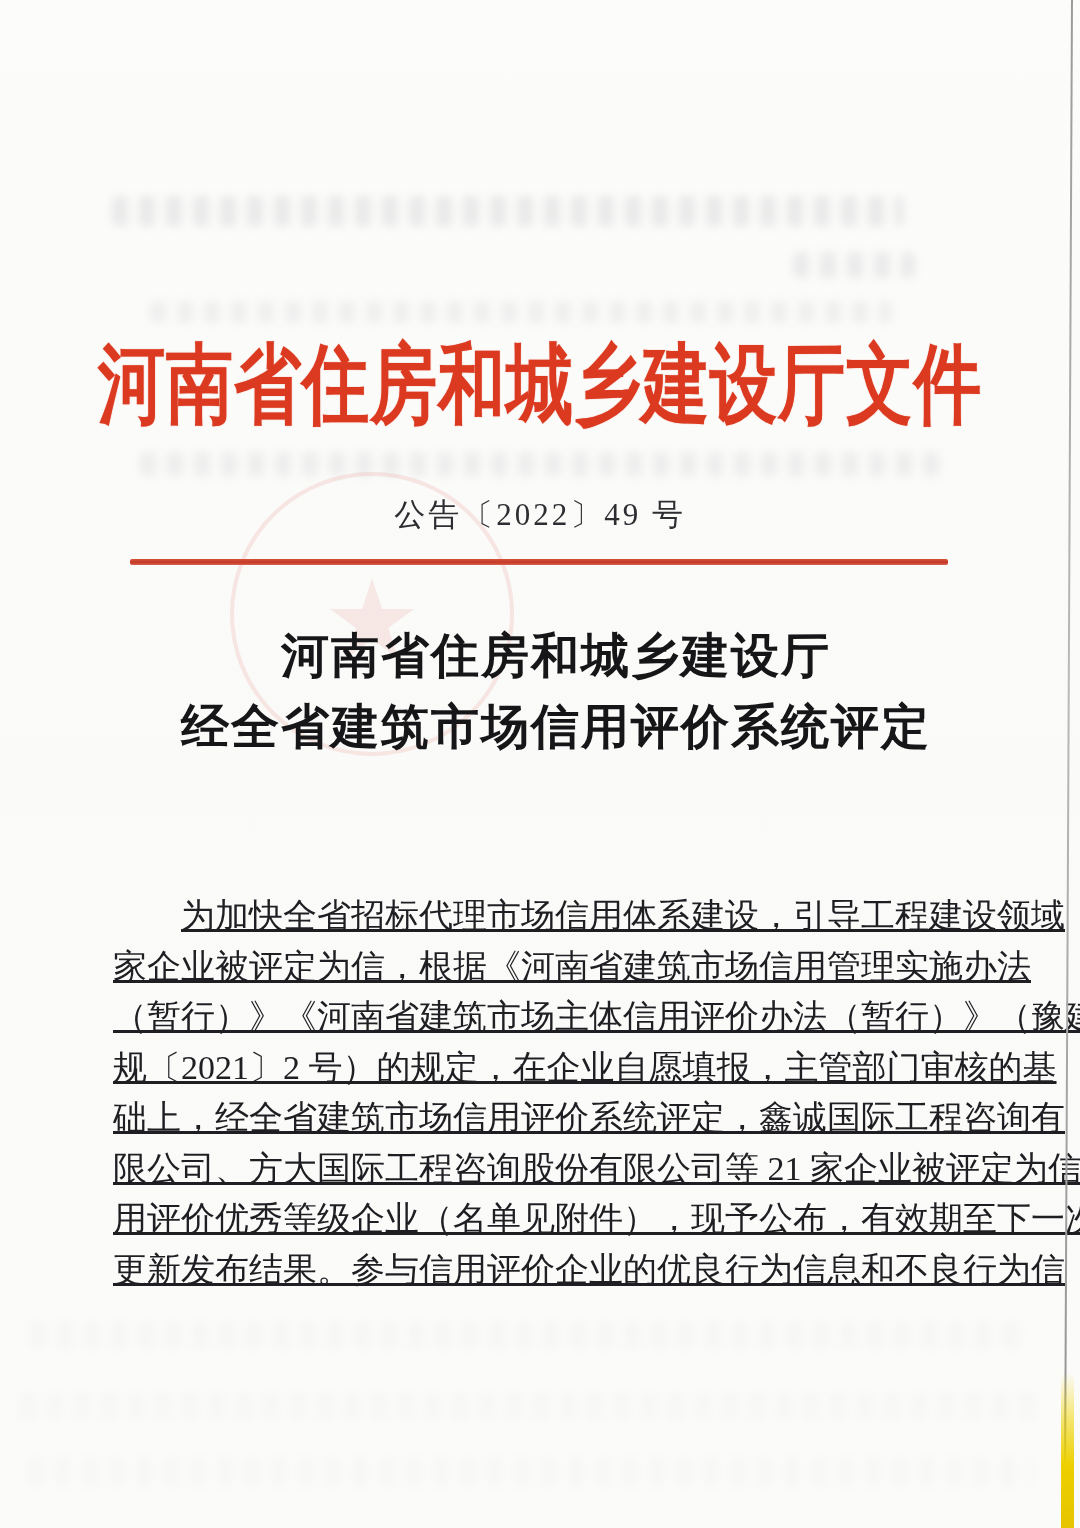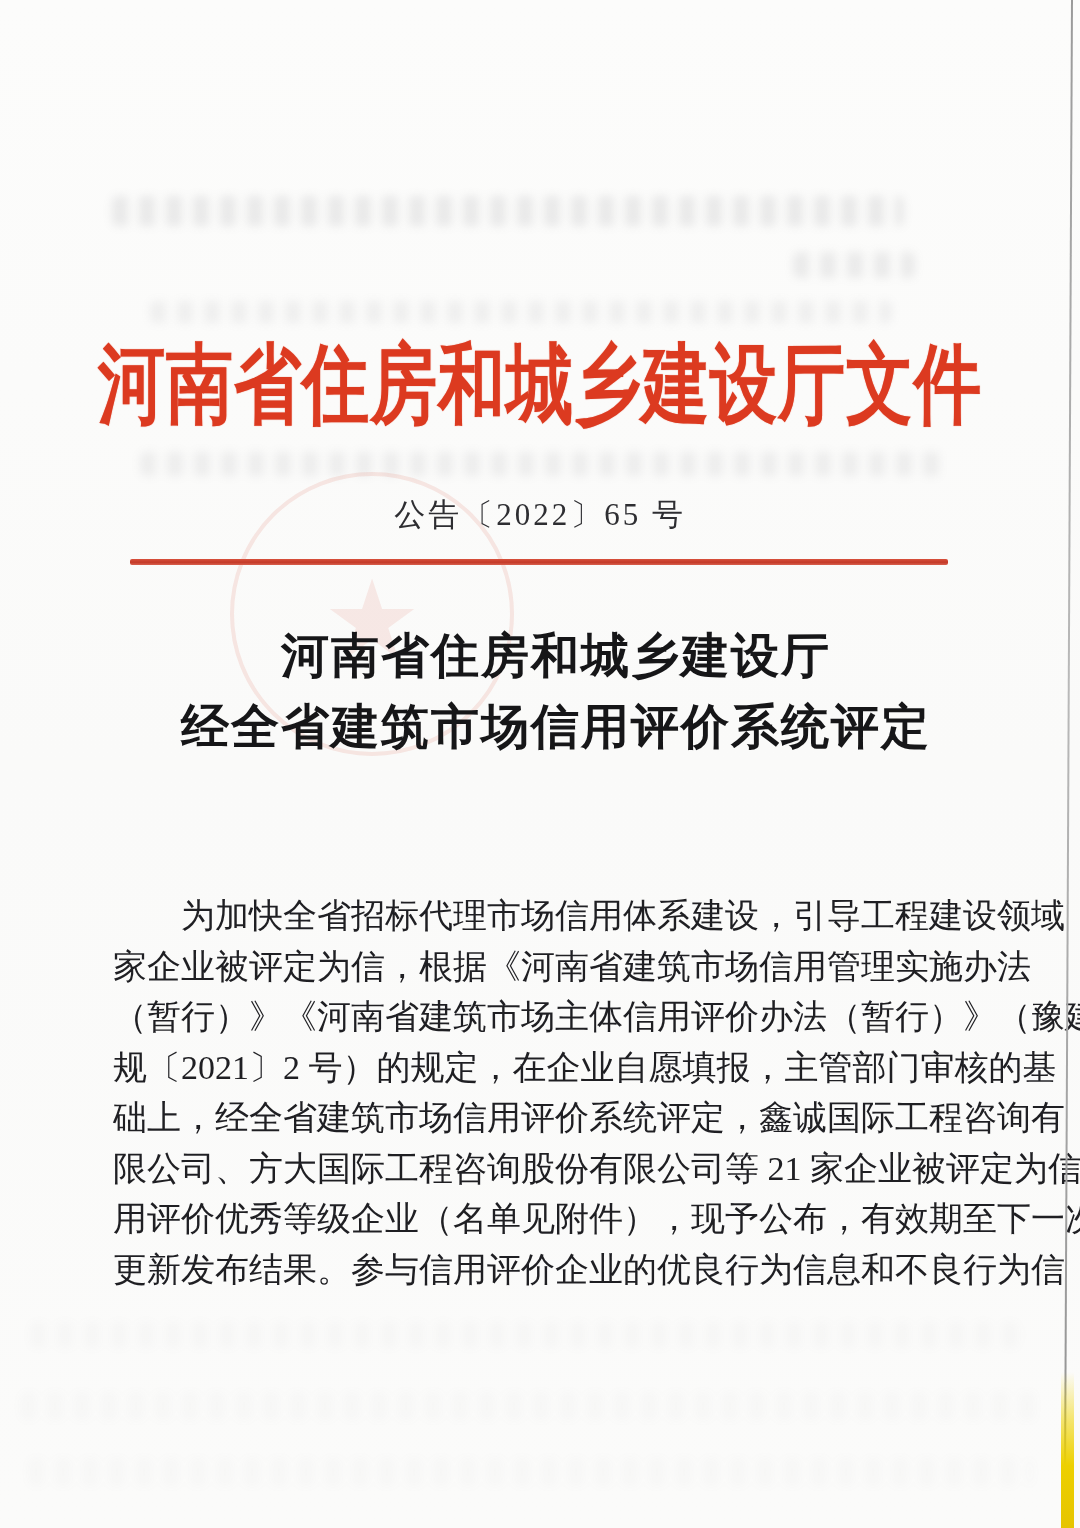--- a/index.html
+++ b/index.html
@@ -72,20 +72,21 @@
     letter-spacing:2px;
     padding-left:16px;
   }
 
   
   .body-text{
     position:absolute;left:113px;top:891px;width:845px;
     font-size:34px;color:#1f1f23;
     line-height:50.5px;
     letter-spacing:0;
+    text-decoration:underline;
   }
   .body-text .line{
     text-align:justify;
     text-align-last:justify;
     text-justify:inter-ideograph;
     white-space:nowrap;
     height:50.5px;
   }
   .body-text .line.indent{ text-indent:2em; }
 
@@ -115,21 +116,21 @@
   <div class="bleed" style="left:140px;top:452px;width:802px;height:24px;opacity:.22"></div>
   <div class="bleed" style="left:30px;top:1322px;width:1000px;height:26px;opacity:.07"></div>
   <div class="bleed" style="left:20px;top:1392px;width:1020px;height:28px;opacity:.06"></div>
   <div class="bleed" style="left:28px;top:1458px;width:1005px;height:28px;opacity:.06"></div>
 
   <div class="seal">
     <span class="star">★</span>
   </div>
 
   <div class="red-title">河南省住房和城乡建设厅文件</div>
-  <div class="doc-number">公告〔2022〕65 号</div>
+  <div class="doc-number">公告〔2022〕49 号</div>
   <div class="red-rule"></div>
 
   <div class="doc-title">
     <div>河南省住房和城乡建设厅</div>
     <div>经全省建筑市场信用评价系统评定</div>
   </div>
 
   <div class="body-text">
     <div class="line indent">为加快全省招标代理市场信用体系建设，引导工程建设领域</div>
     <div class="line">家企业被评定为信，根据《河南省建筑市场信用管理实施办法</div>

